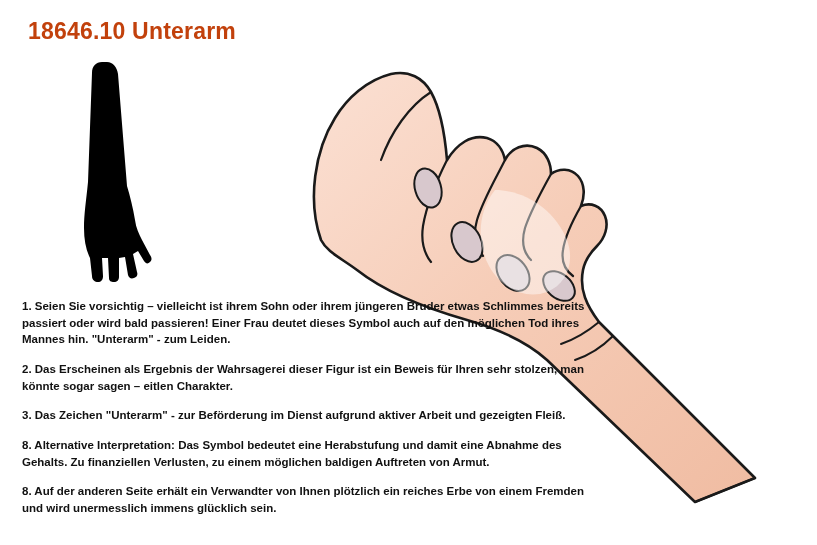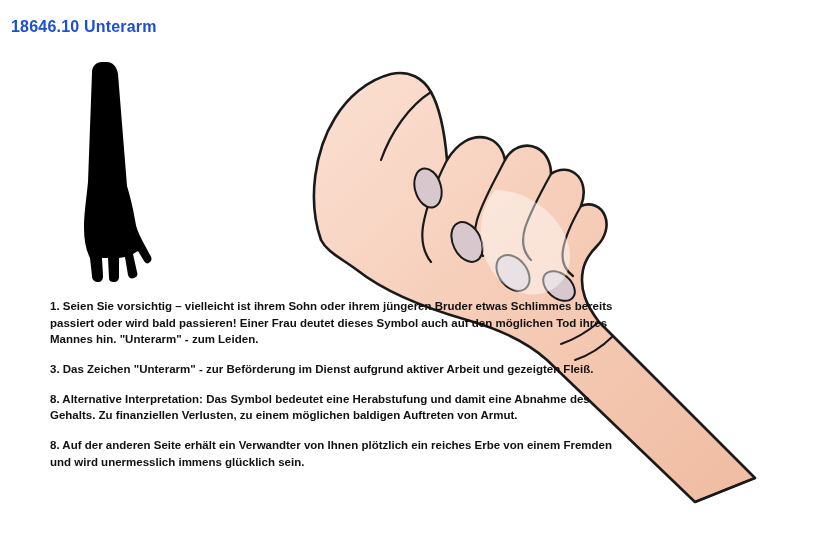--- a/index.html
+++ b/index.html
@@ -16,26 +16,26 @@
     position: relative;
   }
   #page {
     position: relative;
     width: 817px;
     height: 545px;
     box-sizing: border-box;
   }
   #title {
     position: absolute;
-    left: 11px;
+    left: 28px;
     top: 18px;
-    font-size: 16px;
+    font-size: 23px;
     font-weight: bold;
     letter-spacing: 0.2px;
-    color: #1d4ed8;
+    color: #c2410c;
   }
   
   #silhouette {
     position: absolute;
     left: 72px;
     top: 62px;
     width: 80px;
     height: 220px;
   }
   
@@ -49,21 +49,20 @@
   
   #interpretations {
     position: absolute;
     left: 22px;
     top: 298px;
     width: 570px;
     font-size: 11.5px;
     line-height: 1.45;
     font-weight: bold;
     color: #111111;
-    margin-left: 28px;
   }
   #interpretations p {
     margin: 0 0 13px 0;
   }
   #interpretations p:last-child {
     margin-bottom: 0;
   }
 </style>
 </head>
 <body>
@@ -165,18 +164,19 @@
       </g>
 
       <g fill="#ffffff" opacity="0.45">
         <path d="M300,150 C330,150 360,170 372,200 C380,222 372,244 352,252 C330,260 306,248 294,226 C282,204 282,172 300,150 Z"></path>
       </g>
     </svg>
   </div>
 
   <div id="interpretations">
     <p>1. Seien Sie vorsichtig – vielleicht ist ihrem Sohn oder ihrem jüngeren Bruder etwas Schlimmes bereits passiert oder wird bald passieren! Einer Frau deutet dieses Symbol auch auf den möglichen Tod ihres Mannes hin. "Unterarm" - zum Leiden.</p>
+    <p>2. Das Erscheinen als Ergebnis der Wahrsagerei dieser Figur ist ein Beweis für Ihren sehr stolzen, man könnte sogar sagen – eitlen Charakter.</p>
     <p>3. Das Zeichen "Unterarm" - zur Beförderung im Dienst aufgrund aktiver Arbeit und gezeigten Fleiß.</p>
     <p>8. Alternative Interpretation: Das Symbol bedeutet eine Herabstufung und damit eine Abnahme des Gehalts. Zu finanziellen Verlusten, zu einem möglichen baldigen Auftreten von Armut.</p>
     <p>8. Auf der anderen Seite erhält ein Verwandter von Ihnen plötzlich ein reiches Erbe von einem Fremden und wird unermesslich immens glücklich sein.</p>
   </div>
 
 </div>
 
 </body></html>

